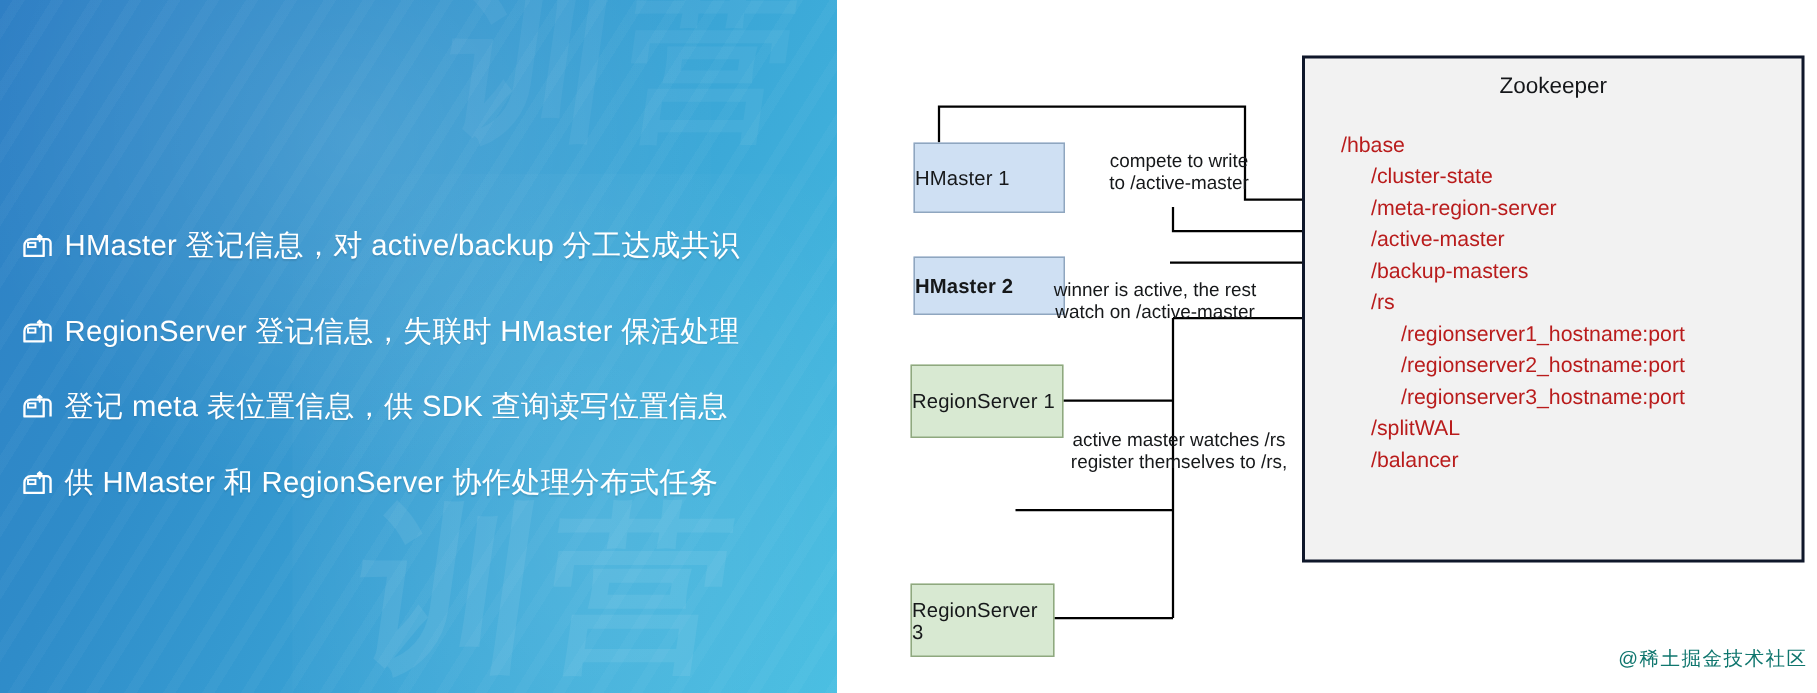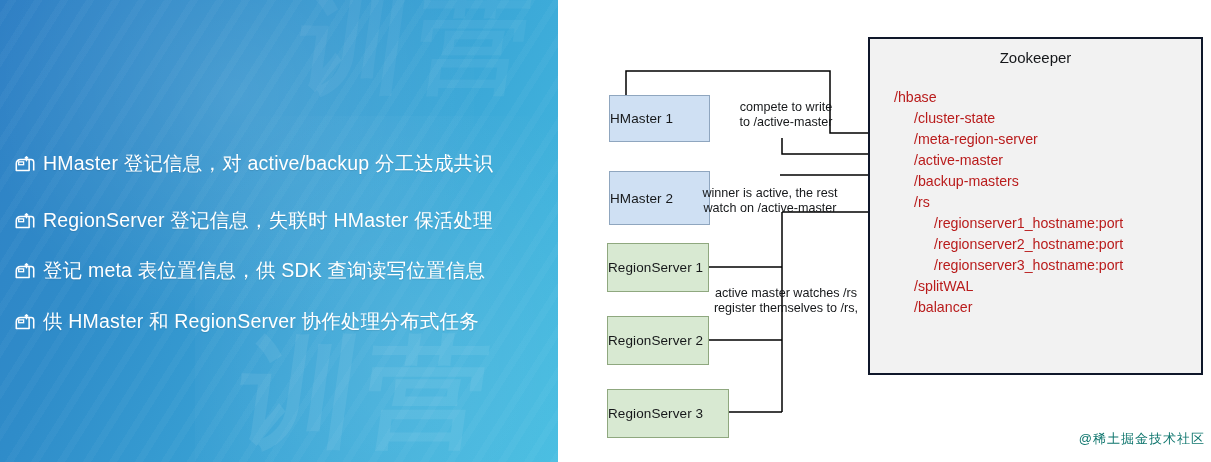--- a/index.html
+++ b/index.html
@@ -206,30 +206,27 @@
 
         <path d="M119,340 L224,340"></path>
 
         <path d="M119,412 L224,412"></path>
       </g>
     </svg>
 
     <div class="nodebox hm" style="left:19px;top:95px;width:101px;height:47px;">
       <span>HMaster 1</span>
     </div>
-    <div class="nodebox hm" style="left:19px;top:171px;width:101px;height:54px;">
+    <div class="nodebox hm" style="left:19px;top:171px;width:101px;height:39px;font-weight:bold;">
       <span>HMaster 2</span>
     </div>
     <div class="nodebox rs" style="left:17px;top:243px;width:102px;height:49px;">
       <span>RegionServer 1</span>
     </div>
-    <div class="nodebox rs" style="left:17px;top:316px;width:102px;height:49px;">
-      <span>RegionServer 2</span>
-    </div>
-    <div class="nodebox rs" style="left:17px;top:389px;width:122px;height:49px;">
+    <div class="nodebox rs" style="left:17px;top:389px;width:96px;height:49px;">
       <span>RegionServer 3</span>
     </div>
 
 
     <div class="edge-label" style="left:148px;top:100px;width:160px;text-align:center;">
       <div>compete to write</div>
       <div>to /active-master</div>
     </div>
 
     <div class="edge-label" style="left:112px;top:186px;width:200px;">

